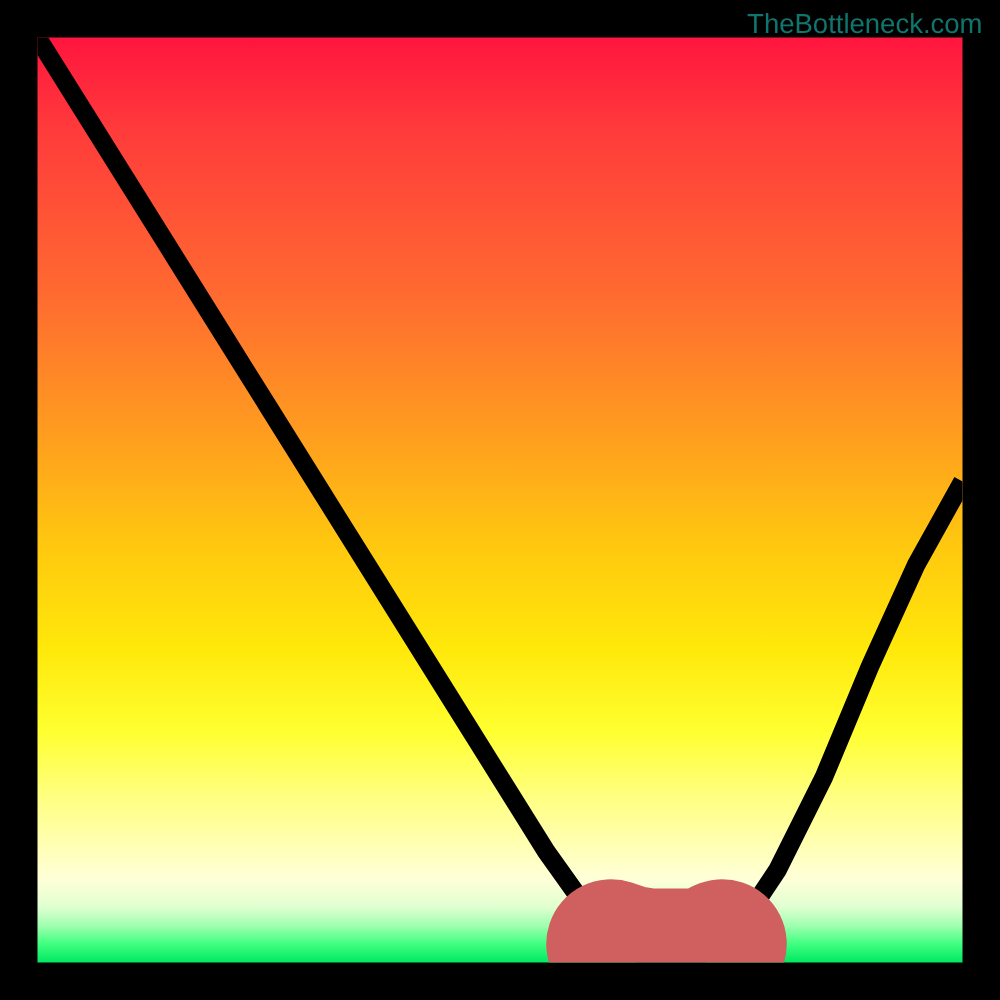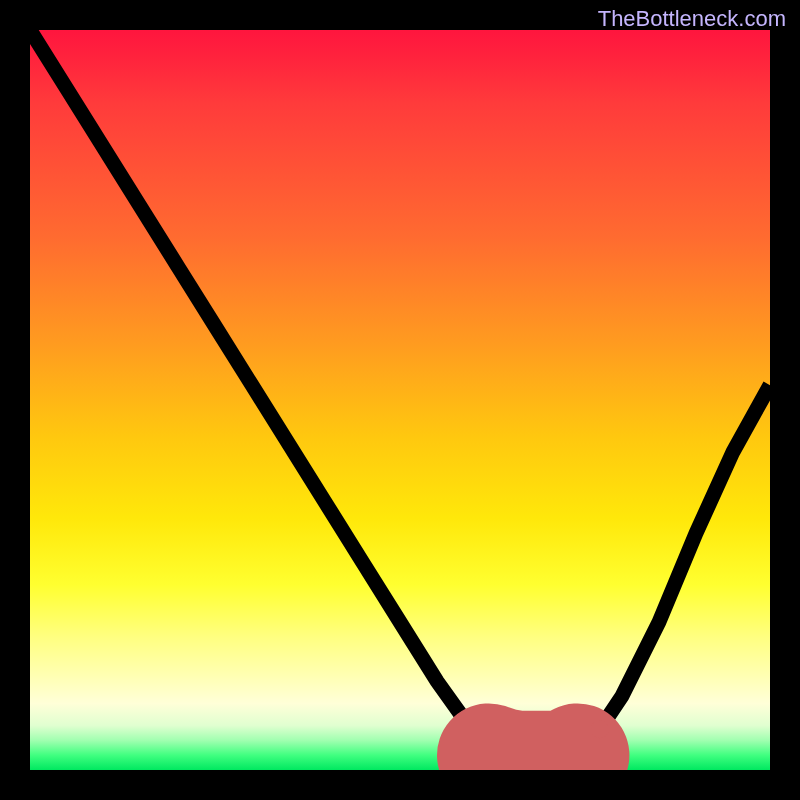--- a/index.html
+++ b/index.html
@@ -8,21 +8,21 @@
     width: 800px;
     height: 800px;
     background: #000;
     position: relative;
     font-family: Arial, Helvetica, sans-serif;
   }
   .watermark {
     position: absolute;
     top: 6px;
     right: 14px;
-    color: #c4b5fd;
+    color: #0f766e;
     font-size: 22px;
     font-weight: 400;
     z-index: 10;
   }
   .plot-frame {
     position: absolute;
     left: 30px;
     top: 30px;
     width: 740px;
     height: 740px;

